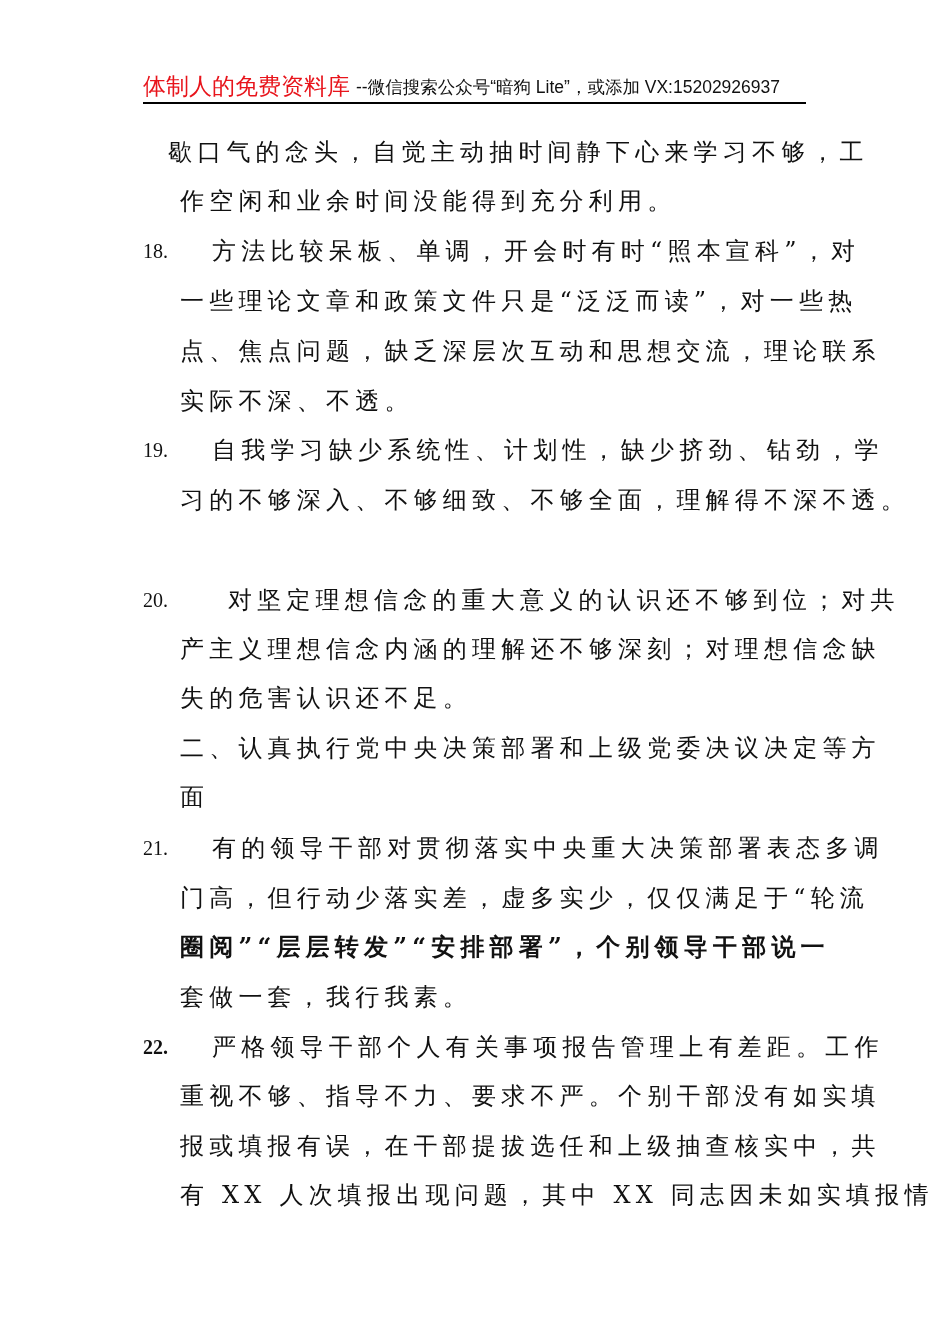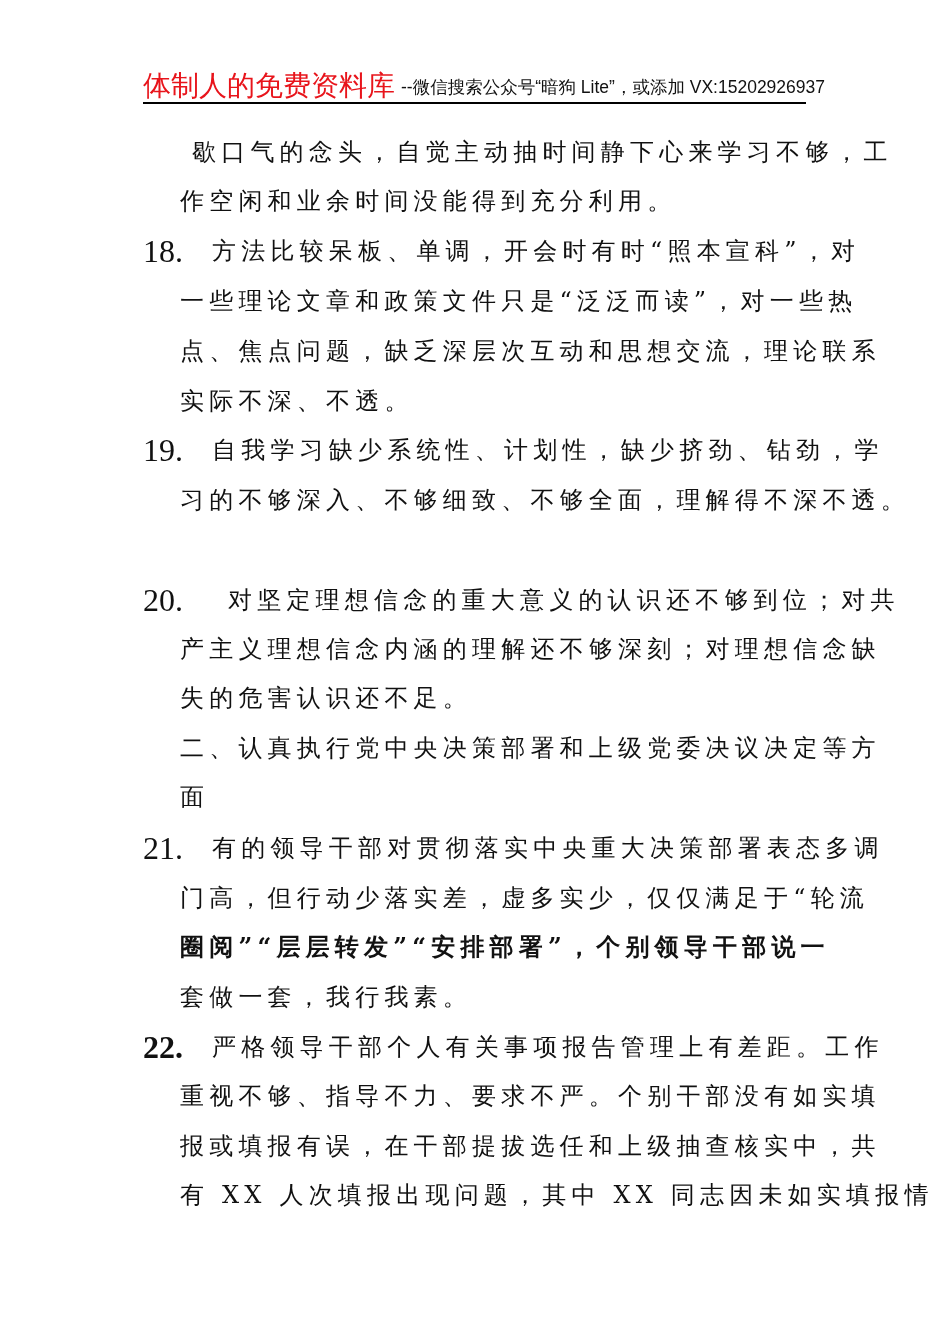--- a/index.html
+++ b/index.html
@@ -21,21 +21,21 @@
       top: 70px;
       width: 662px;
       height: 30px;
       white-space: nowrap;
       font-family: "Liberation Sans", "DejaVu Sans", sans-serif;
       display: flex;
       align-items: flex-end;
     }
     .header-brand {
       color: #e8141b;
-      font-size: 28px;
+      font-size: 23px;
       line-height: 28px;
       letter-spacing: 0px;
     }
     .header-rest {
       color: #111111;
       font-size: 17.5px;
       line-height: 26px;
       margin-left: 6px;
     }
     .header-rule {
@@ -54,38 +54,38 @@
     }
     .line {
       position: absolute;
       font-size: 24px;
       line-height: 30px;
       white-space: nowrap;
       letter-spacing: 5.2px;
     }
     .num {
       position: absolute;
-      font-size: 32px;
+      font-size: 20px;
       line-height: 30px;
       white-space: nowrap;
       font-family: "Liberation Serif", "DejaVu Serif", serif;
     }
   </style>
 </head>
 <body>
 
 <div class="header">
   <span class="header-brand">体制人的免费资料库</span>
   <span class="header-rest">--微信搜索公众号“暗狗 Lite”，或添加 VX:15202926937</span>
 </div>
 <div class="header-rule"></div>
 
 <div class="body-text">
 
-  <div class="line" style="left:192px; top:137px;">歇口气的念头，自觉主动抽时间静下心来学习不够，工</div>
+  <div class="line" style="left:168px; top:137px;">歇口气的念头，自觉主动抽时间静下心来学习不够，工</div>
   <div class="line" style="left:180px; top:186px;">作空闲和业余时间没能得到充分利用。</div>
 
   <div class="num" style="left:143px; top:236px;">18.</div>
   <div class="line" style="left:212px; top:236px;">方法比较呆板、单调，开会时有时“照本宣科”，对</div>
   <div class="line" style="left:180px; top:286px;">一些理论文章和政策文件只是“泛泛而读”，对一些热</div>
   <div class="line" style="left:180px; top:336px;">点、焦点问题，缺乏深层次互动和思想交流，理论联系</div>
   <div class="line" style="left:180px; top:386px;">实际不深、不透。</div>
 
   <div class="num" style="left:143px; top:435px;">19.</div>
   <div class="line" style="left:212px; top:435px;">自我学习缺少系统性、计划性，缺少挤劲、钻劲，学</div>

